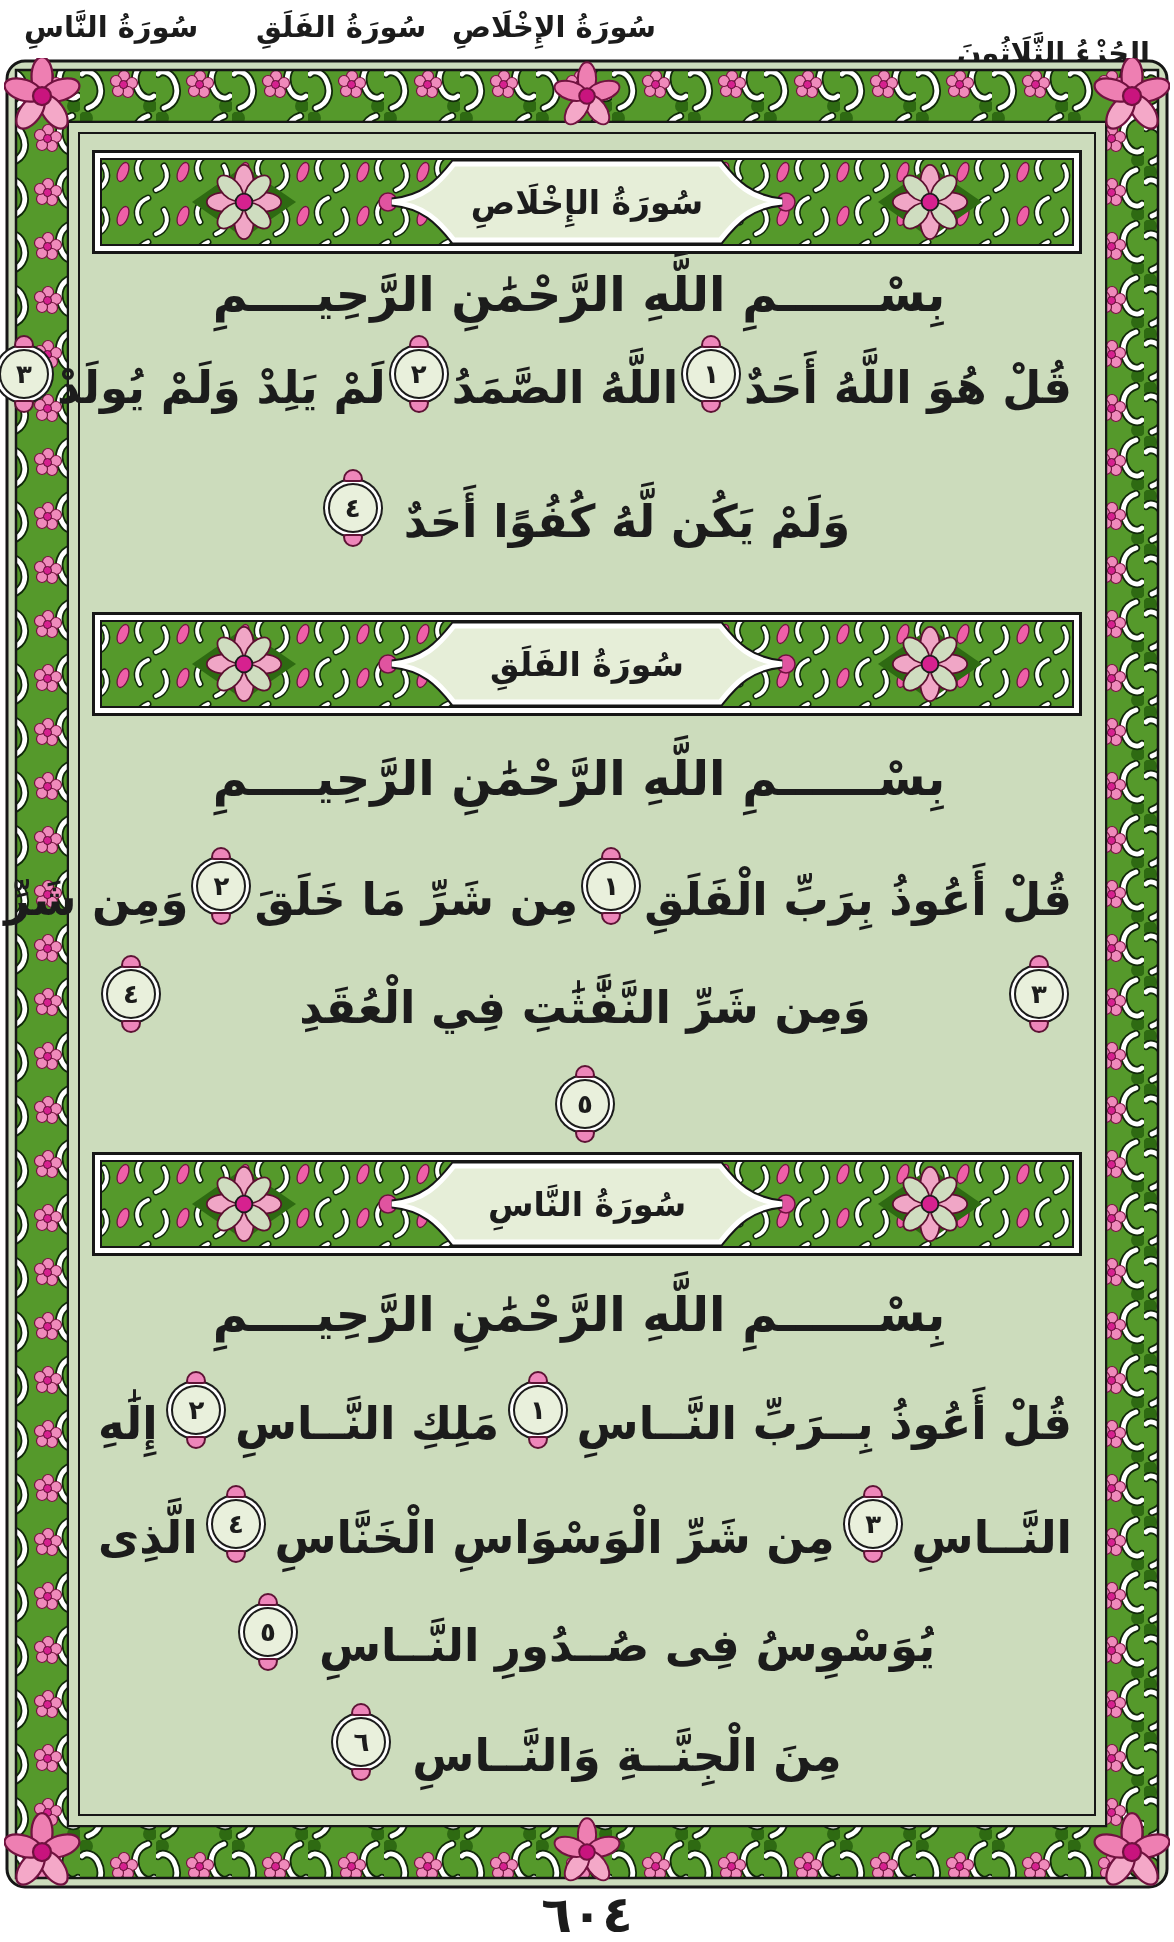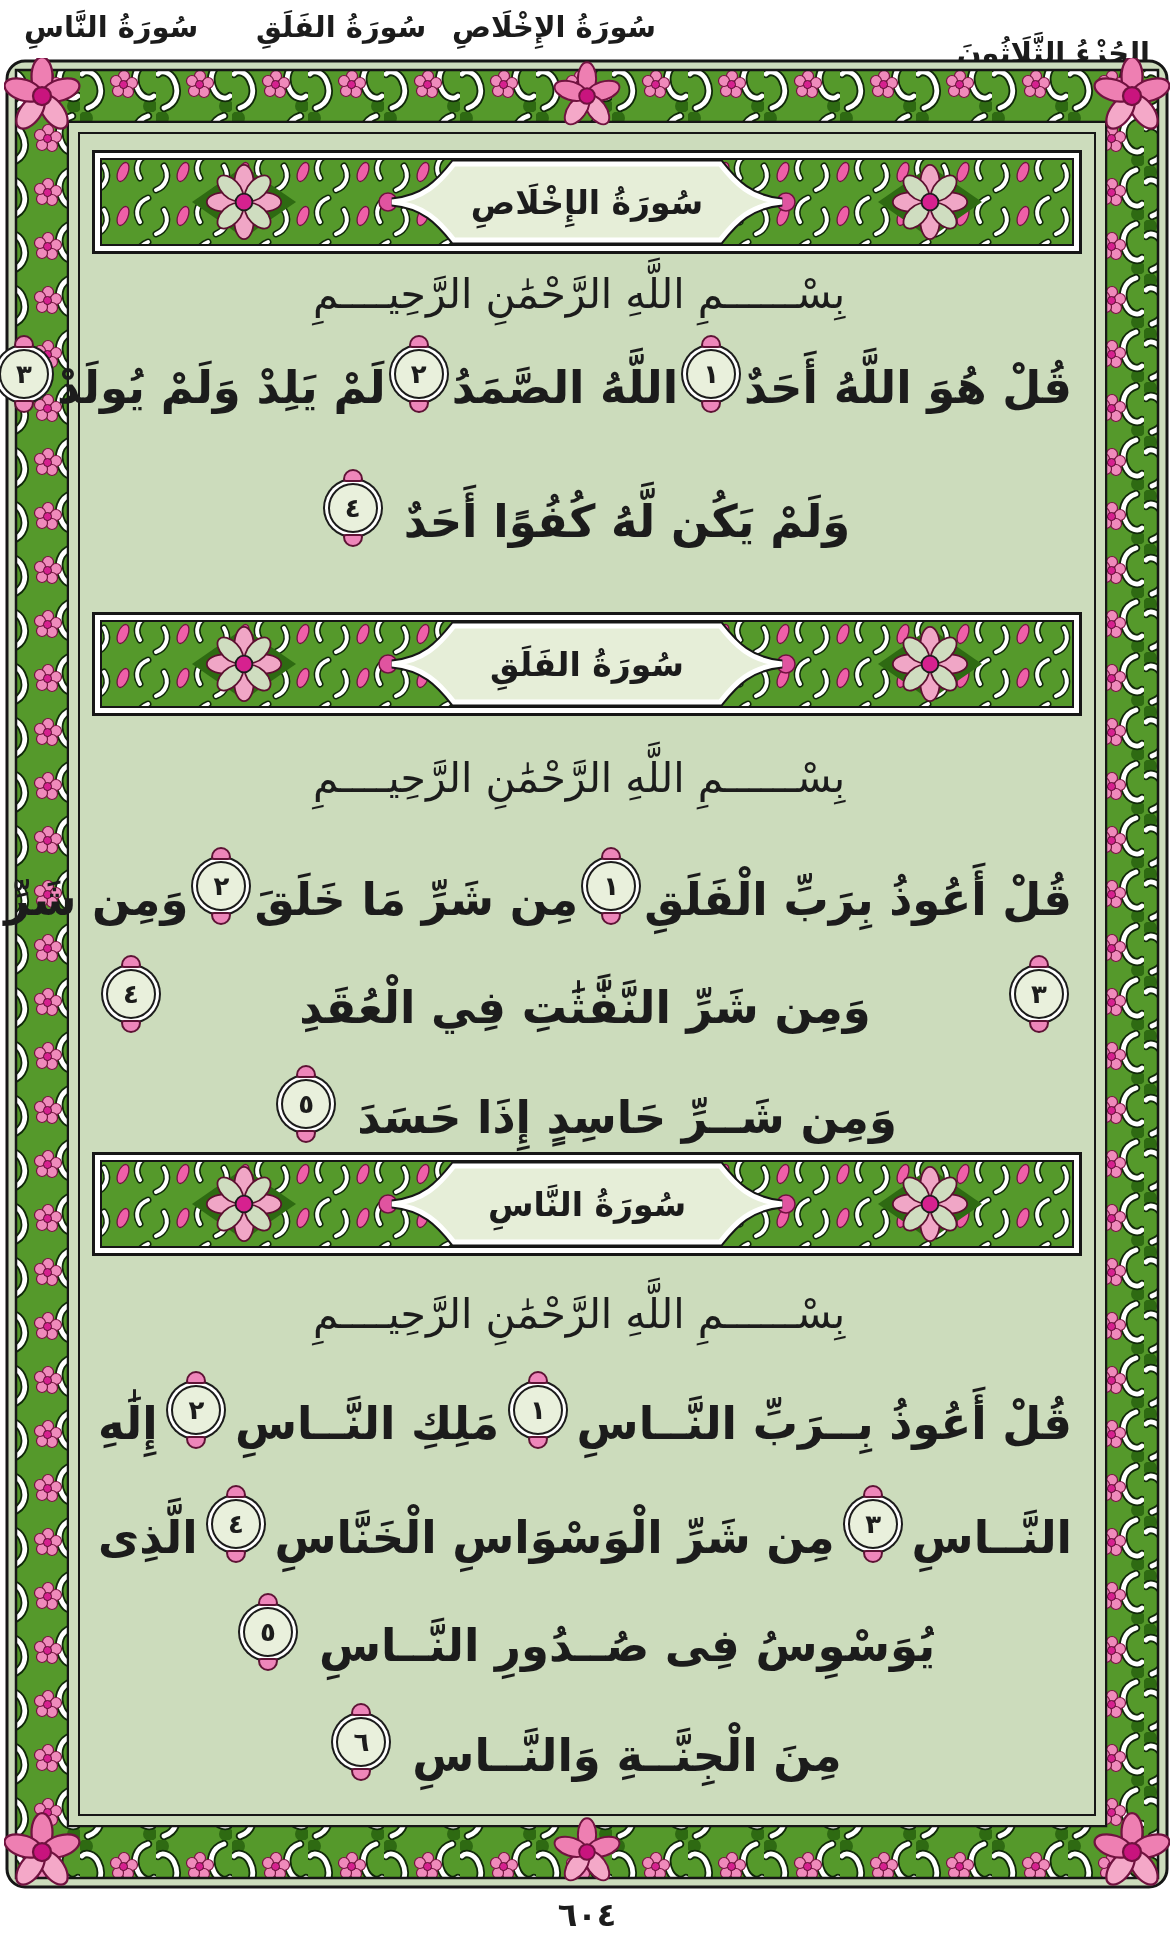--- a/index.html
+++ b/index.html
@@ -24,21 +24,21 @@
   .banner-title{
     position:absolute;left:310px;width:370px;top:0;height:100%;
     display:flex;align-items:center;justify-content:center;
     font-size:33px;font-weight:bold;letter-spacing:1px;
   }
   .b1{top:150px;} .b2{top:612px;} .b3{top:1152px;}
   
   .bism{
     position:absolute;left:86px;right:102px;height:84px;
     display:flex;align-items:center;justify-content:center;
-    font-size:41px;font-weight:normal;white-space:nowrap;direction:rtl;
+    font-size:48px;font-weight:bold;white-space:nowrap;direction:rtl;
   }
   .bm1{top:252px;} .bm2{top:736px;} .bm3{top:1272px;}
   .vline{
     position:absolute;left:98px;right:102px;height:96px;
     display:flex;align-items:center;direction:rtl;
     font-size:45px;font-weight:bold;white-space:nowrap;
   }
   .vline.fill{justify-content:space-between;}
   .vline.center{justify-content:center;gap:18px;}
   .seg{white-space:nowrap;margin-top:27px;}
@@ -57,21 +57,21 @@
   .vm::after{bottom:-16px;border-radius:3px 3px 10px 10px;}
   .vm-n{font-size:26px;font-weight:bold;line-height:1;}
   
   .ik1{top:326px;} .ik2{top:460px;}
   .fa1{top:838px;} .fa2{top:946px;} .fa3{top:1056px;}
   .na1{top:1362px;} .na2{top:1476px;} .na3{top:1584px;} .na4{top:1694px;}
   
   .pageno{
     position:absolute;left:0;right:0;top:1890px;height:50px;
     display:flex;align-items:center;justify-content:center;
-    font-size:32px;font-weight:bold;
+    font-size:50px;font-weight:bold;
   }
 </style>
 </head>
 <body>
 
 <div class="page">
 
   <svg width="0" height="0" style="position:absolute" aria-hidden="true">
     <defs>
       <pattern id="bpat" width="76" height="54" patternUnits="userSpaceOnUse">
@@ -215,21 +215,20 @@
     <span class="vm">
         <span class="vm-n">٣</span>
       </span>
     <span class="seg">وَمِن شَرِّ النَّفَّٰثَٰتِ فِي الْعُقَدِ</span>
     <span class="vm">
         <span class="vm-n">٤</span>
       </span>
   </div>
 
   <div class="vline center fa3">
-    <span class="seg">وَمِن شَــرِّ حَاسِدٍ إِذَا حَسَدَ</span>
     <span class="vm">
         <span class="vm-n">٥</span>
       </span>
   </div>
 
   <div class="banner b3">
     <svg viewBox="0 0 990 104">
         <use href="#banner-art"></use>
       </svg>
     <div class="banner-title">سُورَةُ النَّاسِ</div>

